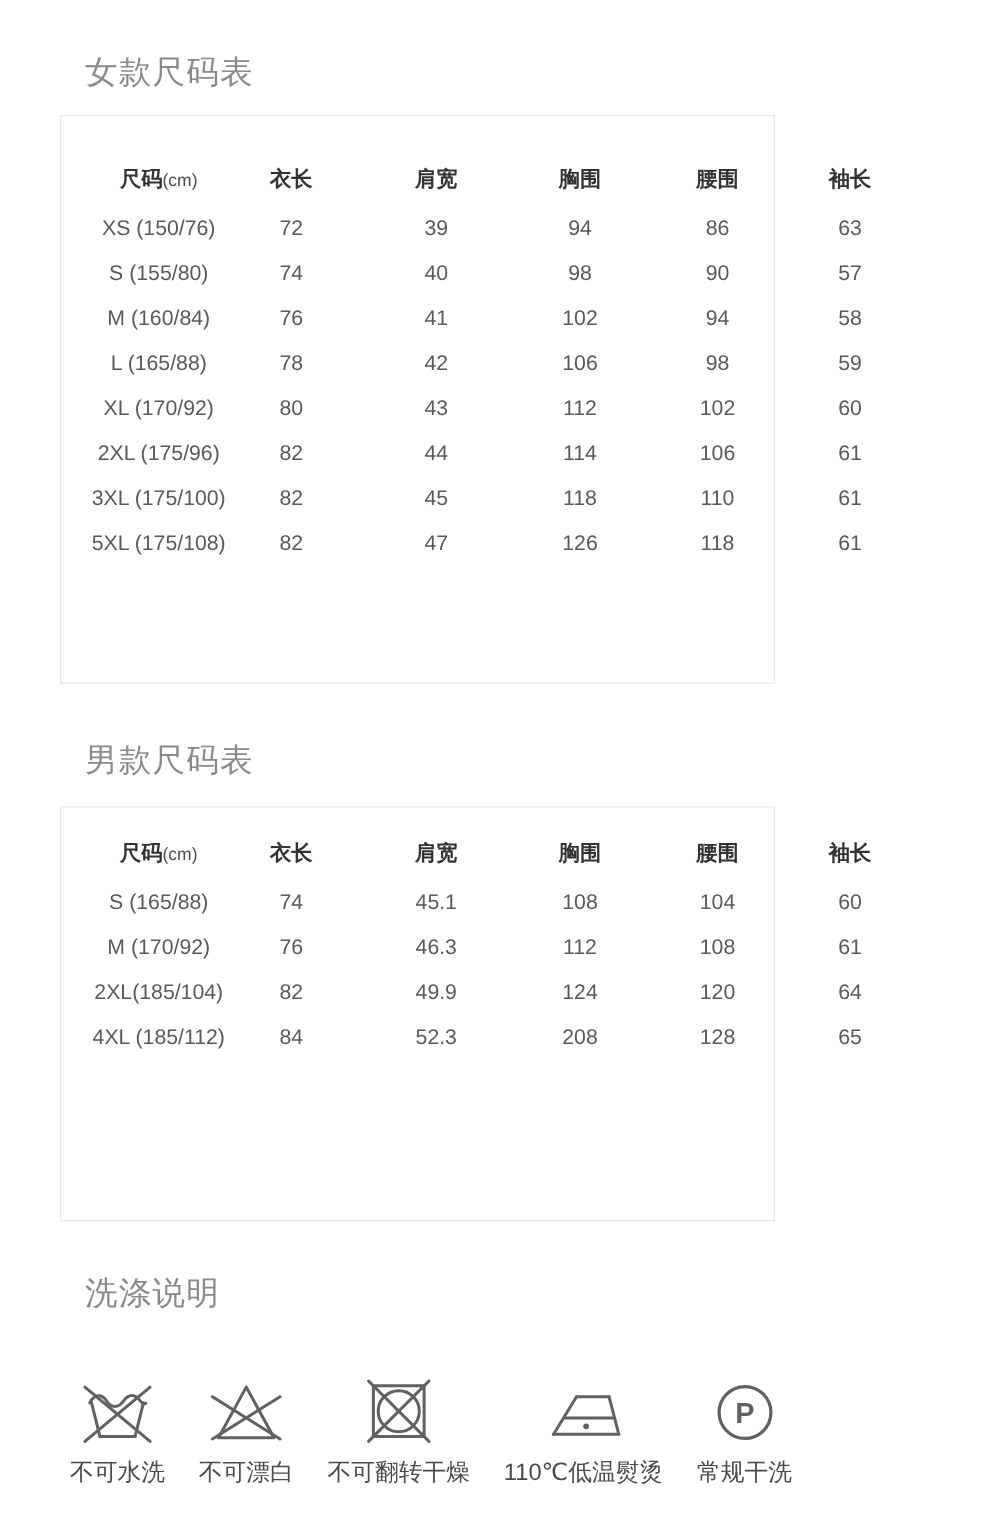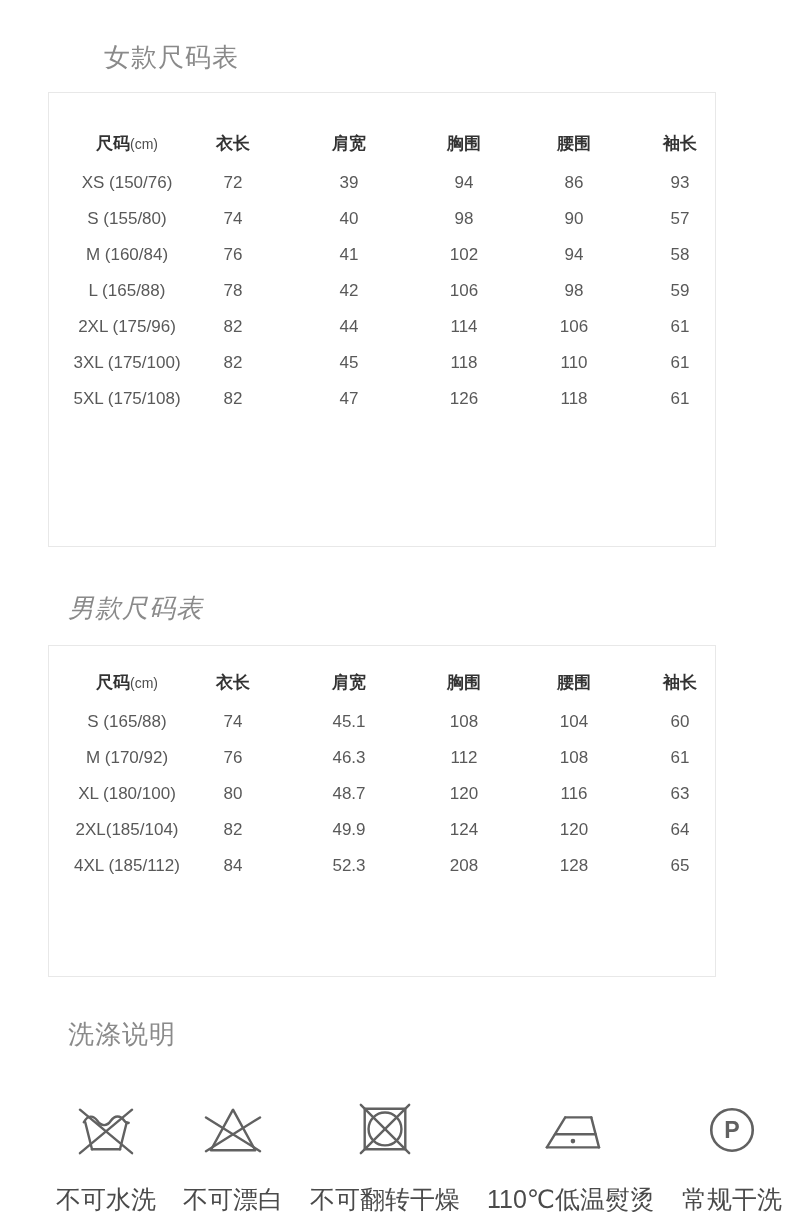--- a/index.html
+++ b/index.html
@@ -22,26 +22,26 @@
   }
   .section-title{
     font-size:26px;
     font-weight:400;
     color:var(--heading);
     line-height:30px;
     margin:0;
     padding:0 0 0 68px;
     letter-spacing:1px;
   }
-  .t1{padding-top:42px;margin-left:36px;}
-  .t2{padding-top:46px;font-style:italic;}
+  .t1{padding-top:42px;}
+  .t2{padding-top:46px;}
   .t3{padding-top:42px;}
   .table-box{
     box-sizing:border-box;
-    width:668px;
+    width:572px;
     margin:20px 0 0 48px;
     border:1px solid var(--border);
     background:#ffffff;
     padding:28px 40px 0 0;
   }
   .table-box.women{height:455px;}
   .table-box.men{height:332px;margin-top:22px;padding-top:14px;}
   table{
     table-layout:fixed;
     width:654px;
@@ -78,25 +78,24 @@
     margin:50px 0 0 56px;
   }
   .care-item{
     display:flex;
     flex-direction:column;
     align-items:center;
     gap:11px;
   }
   .care-item svg{display:block;}
   .care-label{
-    font-size:25px;
+    font-size:19px;
     color:var(--care_label);
     white-space:nowrap;
     line-height:22px;
-    margin-top:20px;
   }
 </style>
 </head>
 <body>
 
 <div>
 
   <h2 class="section-title t1">女款尺码表</h2>
 
   <div class="table-box women">
@@ -119,21 +118,21 @@
             <th>袖长</th>
           </tr>
         </thead>
         <tbody>
           <tr>
             <td>XS (150/76)</td>
             <td>72</td>
             <td>39</td>
             <td>94</td>
             <td>86</td>
-            <td>93</td>
+            <td>63</td>
           </tr>
           <tr>
             <td>S (155/80)</td>
             <td>74</td>
             <td>40</td>
             <td>98</td>
             <td>90</td>
             <td>57</td>
           </tr>
           <tr>
@@ -144,20 +143,28 @@
             <td>94</td>
             <td>58</td>
           </tr>
           <tr>
             <td>L (165/88)</td>
             <td>78</td>
             <td>42</td>
             <td>106</td>
             <td>98</td>
             <td>59</td>
+          </tr>
+          <tr>
+            <td>XL (170/92)</td>
+            <td>80</td>
+            <td>43</td>
+            <td>112</td>
+            <td>102</td>
+            <td>60</td>
           </tr>
           <tr>
             <td>2XL (175/96)</td>
             <td>82</td>
             <td>44</td>
             <td>114</td>
             <td>106</td>
             <td>61</td>
           </tr>
           <tr>
@@ -213,28 +220,20 @@
           </tr>
           <tr>
             <td>M (170/92)</td>
             <td>76</td>
             <td>46.3</td>
             <td>112</td>
             <td>108</td>
             <td>61</td>
           </tr>
           <tr>
-            <td>XL (180/100)</td>
-            <td>80</td>
-            <td>48.7</td>
-            <td>120</td>
-            <td>116</td>
-            <td>63</td>
-          </tr>
-          <tr>
             <td>2XL(185/104)</td>
             <td>82</td>
             <td>49.9</td>
             <td>124</td>
             <td>120</td>
             <td>64</td>
           </tr>
           <tr>
             <td>4XL (185/112)</td>
             <td>84</td>

